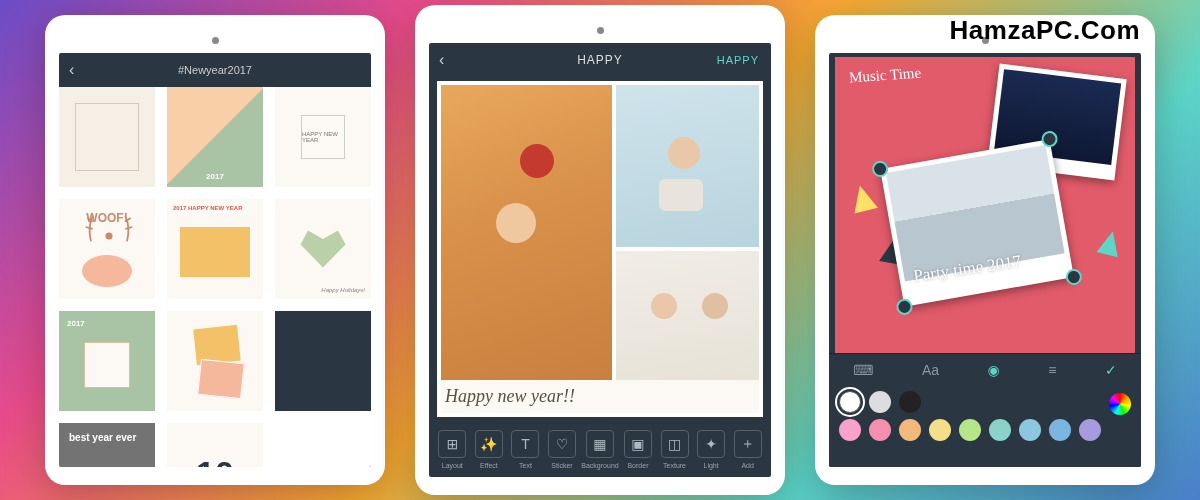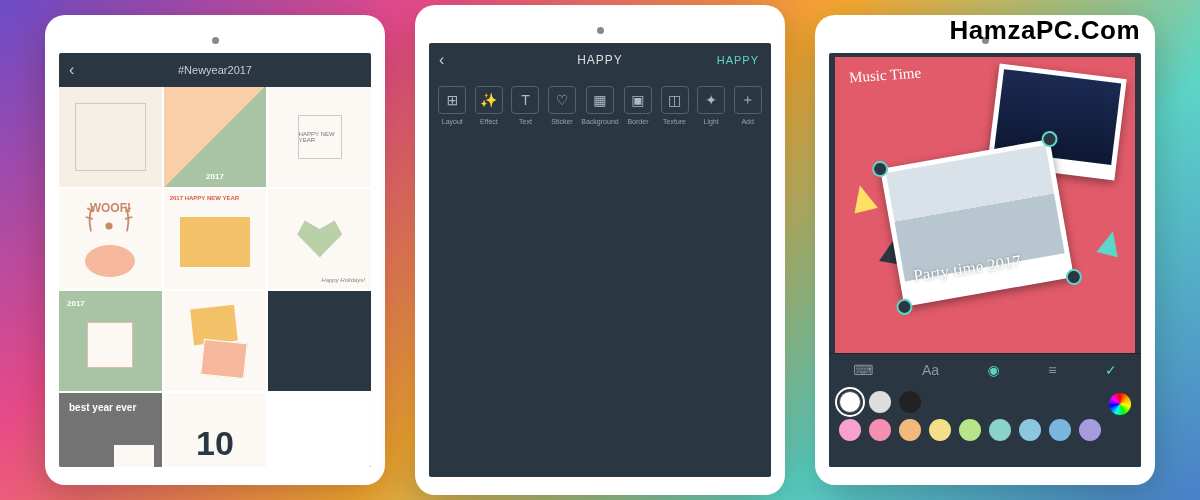--- a/index.html
+++ b/index.html
@@ -67,21 +67,21 @@
       font-size: 11px;
       position: relative;
     }
     .back-icon { position: absolute; left: 10px; color: #ccc; font-size: 16px; }
     .grid {
       flex: 1;
       background: #fff;
       display: grid;
       grid-template-columns: repeat(3, 1fr);
       grid-auto-rows: 100px;
-      gap: 2px;
+      gap: 12px;
       overflow: hidden;
     }
     .tpl { background: #f5efe6; position: relative; font-size: 7px; display:flex; align-items:center; justify-content:center; overflow:hidden; }
     .tpl1 { background:#f5efe6; }
     .tpl1::before{content:"";position:absolute;inset:16px;border:1px solid #d4c8b8;}
     .tpl2 { background: linear-gradient(135deg,#f9cfa8 50%,#a9c4a4 50%); }
     .tpl3 { background:#fcf9f4; }
     .tpl3 .box{width:44px;height:44px;border:1px solid #ccc;display:flex;align-items:center;justify-content:center;font-size:6px;color:#777;}
     .tpl4 { background:#fcf9f4; }
     .tpl4 .ant{position:absolute;top:10px;left:22px;width:56px;height:36px;}
@@ -283,20 +283,36 @@
 <div class="tablet tablet-center">
   <div class="tablet-notch">
       <div class="camera"></div>
     </div>
   <div class="screen">
     <div class="header2">
       <span class="back-icon">‹</span>
       <span>HAPPY</span>
       <span class="save-btn">HAPPY</span>
     </div>
+    <div class="canvas">
+      <div class="overlay-ornaments">
+        <div class="ball" style="left:10px;top:18px;background:#6ac3b9"></div>
+        <div class="ball" style="left:34px;top:30px;background:#f58fb0"></div>
+        <div class="ball" style="left:60px;top:20px;background:#f3b97c"></div>
+        <div class="ball" style="left:86px;top:34px;background:#c1b6e3"></div>
+        <div class="ball" style="right:90px;top:20px;background:#6ac3b9"></div>
+        <div class="ball" style="right:64px;top:32px;background:#f3df8a"></div>
+        <div class="ball" style="right:38px;top:18px;background:#f58fb0"></div>
+        <div class="ball" style="right:12px;top:30px;background:#6ac3b9"></div>
+      </div>
+      <div class="photo photo1"></div>
+      <div class="photo photo2"></div>
+      <div class="photo photo3"></div>
+      <div class="caption-bar">Happy new year!!</div>
+    </div>
     <div class="toolbar">
       <div class="tool">
           <div class="icn">⊞</div>
           <span>Layout</span>
         </div>
       <div class="tool">
           <div class="icn">✨</div>
           <span>Effect</span>
         </div>
       <div class="tool">

